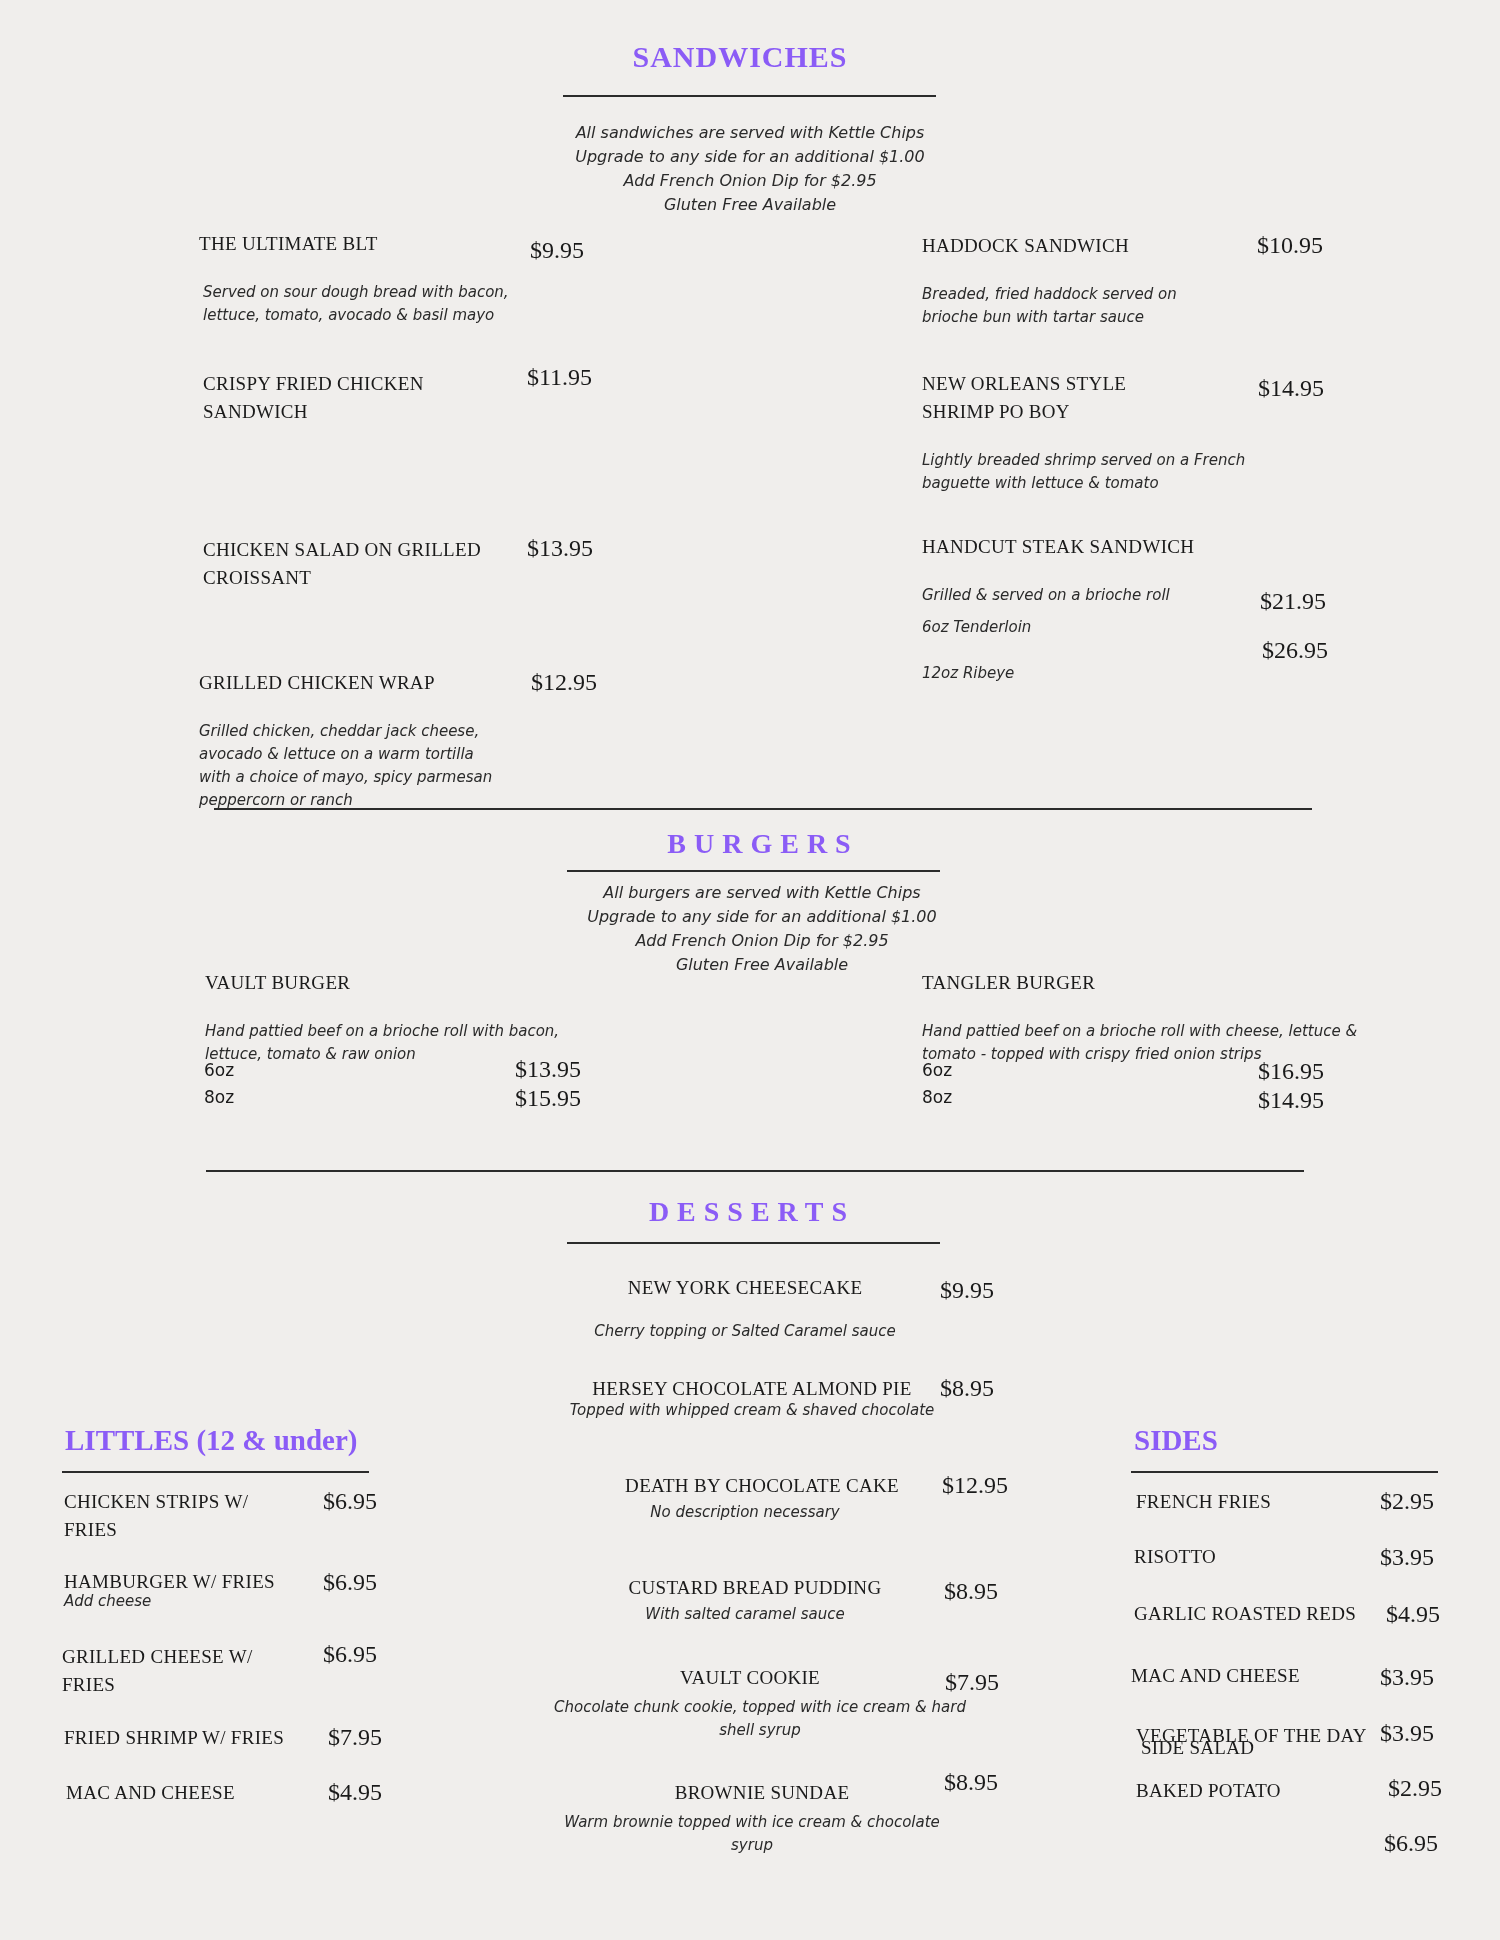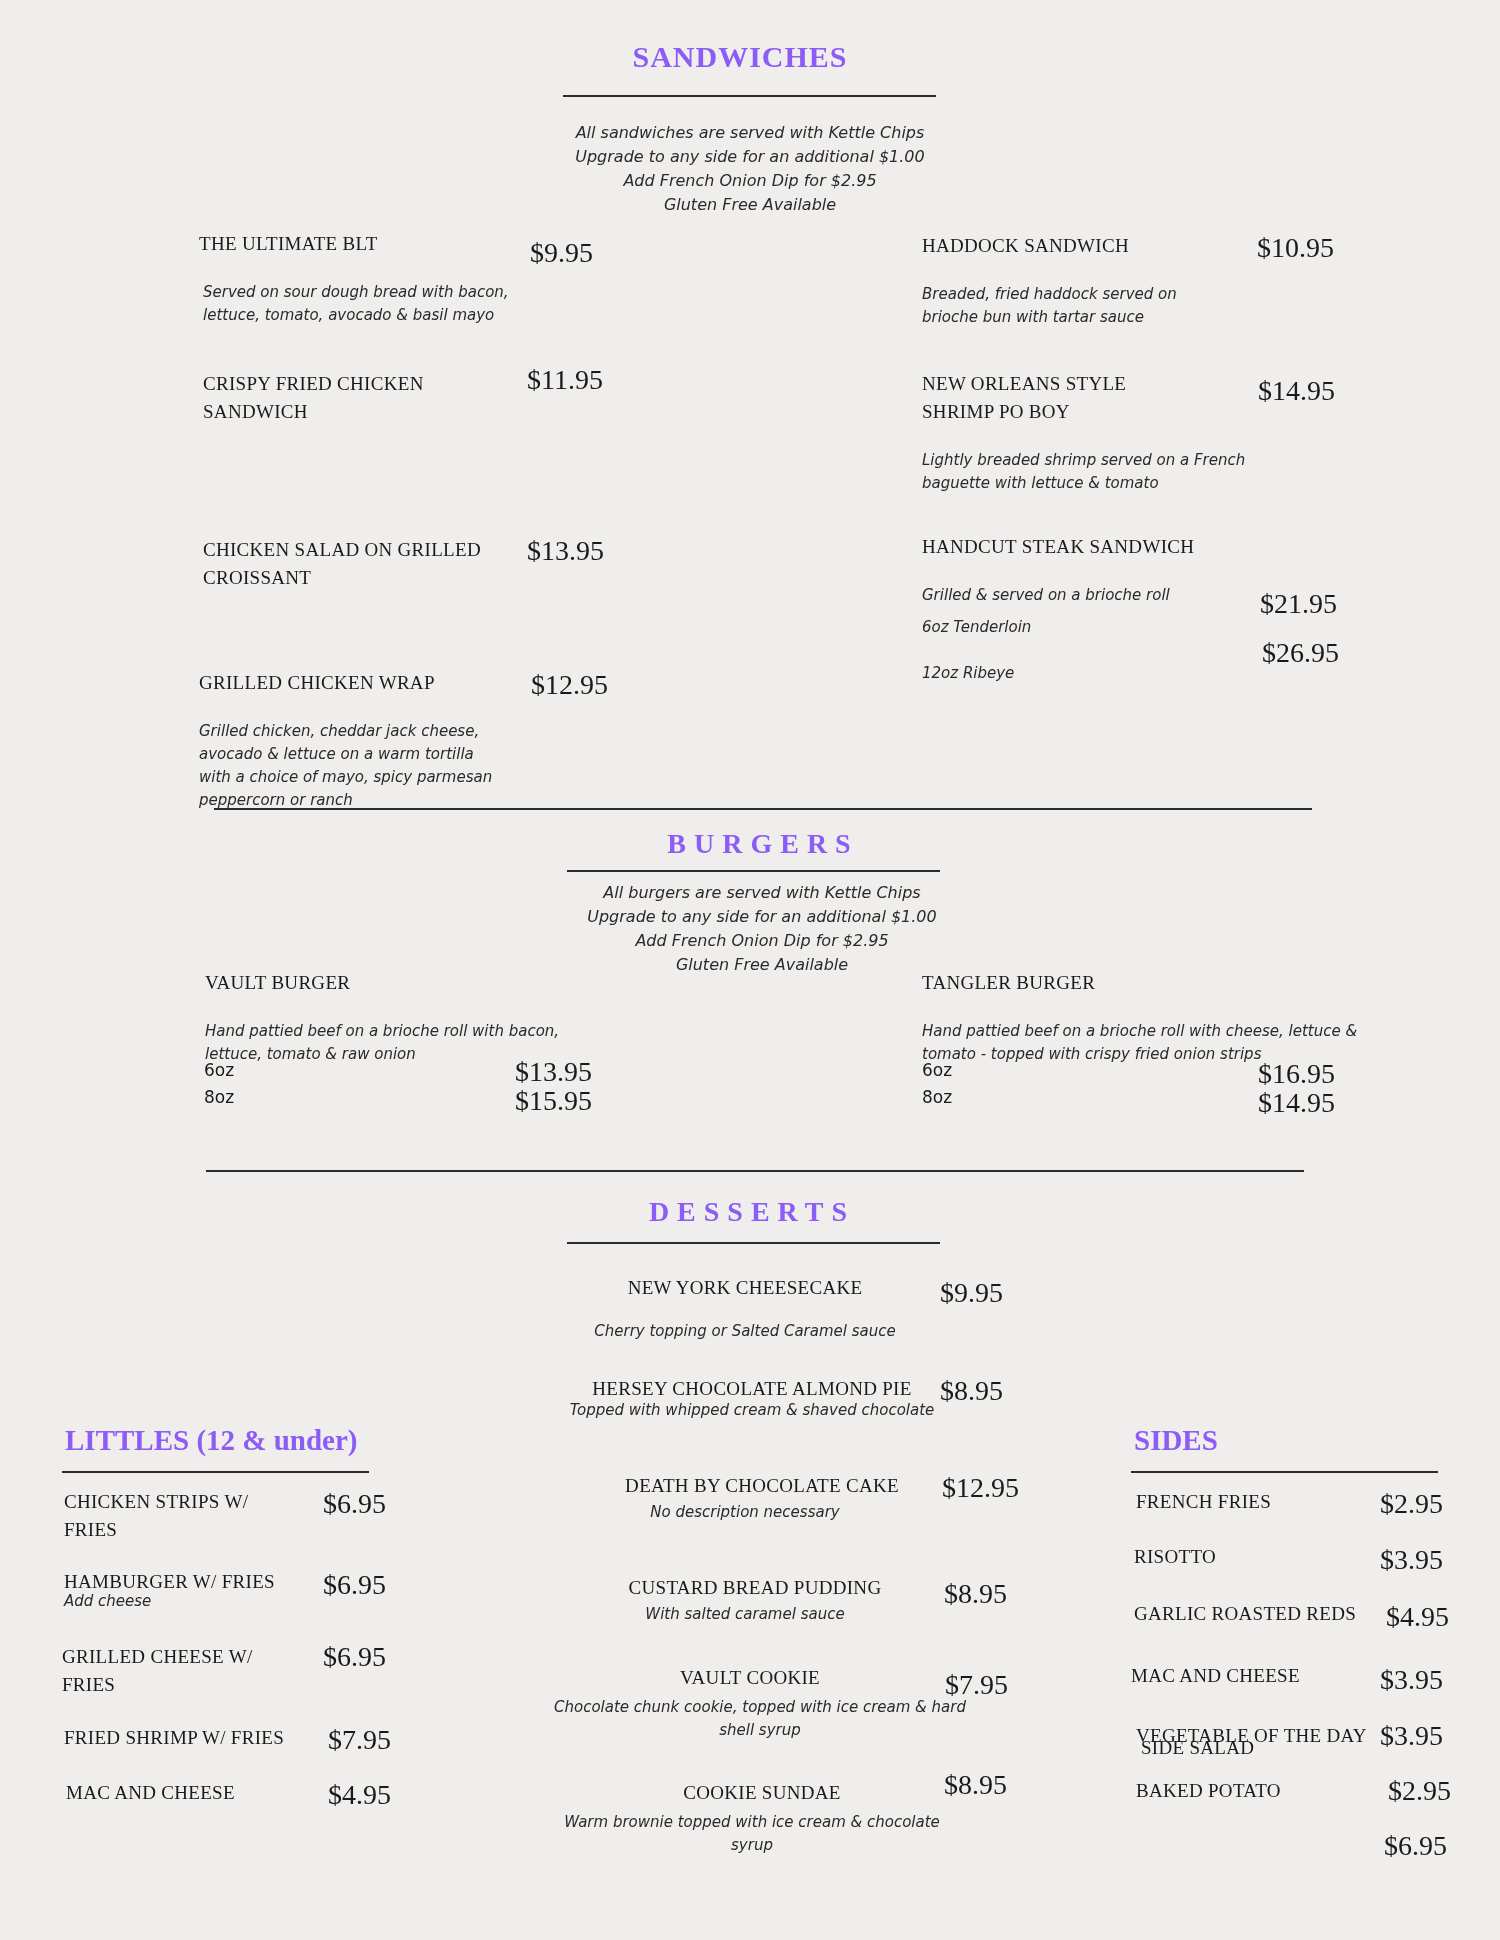--- a/index.html
+++ b/index.html
@@ -6,21 +6,21 @@
   body {
     width:1500px; height:1940px; background:#f0eeec; position:relative; overflow:hidden;
     color:#1c1c1c;
   }
   .abs { position:absolute; }
   .heading { font-family:"Liberation Serif", serif; color:#8b5cf6; font-weight:bold; }
   .rule { position:absolute; height:2px; background:#2b2b2b; }
   .note { font-family:"DejaVu Sans", sans-serif; font-style:italic; font-size:16px; line-height:24px; text-align:center; color:#2a2a2a; }
   .iname { font-family:"Liberation Serif", serif; font-size:19px; line-height:28px; letter-spacing:0.3px; color:#1a1a1a; }
   .idesc { font-family:"DejaVu Sans", sans-serif; font-style:italic; font-size:15px; line-height:23px; color:#2a2a2a;margin-top:23px; }
-  .price { font-family:"Liberation Serif", serif; font-size:28px; color:#1a1a1a; }
+  .price { font-family:"Liberation Serif", serif; font-size:24px; color:#1a1a1a; }
   .size { font-family:"DejaVu Sans", sans-serif; font-size:17px; color:#1a1a1a; }
   .center { text-align:center; }
 </style>
 </head>
 <body>
 
 <div>
   <div class="abs heading center" style="left:550px;top:40px;width:380px;font-size:30px;letter-spacing:1px;">SANDWICHES</div>
   <div class="rule" style="left:563px;top:95px;width:373px;"></div>
   <div class="abs note" style="left:500px;top:121px;width:500px;">
@@ -135,21 +135,21 @@
   </div>
   <div class="abs price" style="left:944px;top:1578px;">$8.95</div>
 
   <div class="abs center" style="left:550px;top:1664px;width:400px;">
     <div class="iname">VAULT COOKIE</div>
     <div class="idesc" style="margin-top:4px;width:420px;margin-left:0px;">Chocolate chunk cookie, topped with ice cream &amp; hard shell syrup</div>
   </div>
   <div class="abs price" style="left:945px;top:1669px;">$7.95</div>
 
   <div class="abs center" style="left:562px;top:1779px;width:400px;">
-    <div class="iname">COOKIE SUNDAE</div>
+    <div class="iname">BROWNIE SUNDAE</div>
     <div class="idesc" style="margin-top:4px;width:420px;margin-left:-20px;">Warm brownie topped with ice cream &amp; chocolate syrup</div>
   </div>
   <div class="abs price" style="left:944px;top:1769px;">$8.95</div>
 </div>
 
 <div>
   <div class="abs heading" style="left:65px;top:1424px;font-size:29px;">LITTLES (12 &amp; under)</div>
   <div class="rule" style="left:62px;top:1471px;width:307px;"></div>
 
   <div class="abs iname" style="left:64px;top:1488px;width:200px;">CHICKEN STRIPS W/ FRIES</div>

